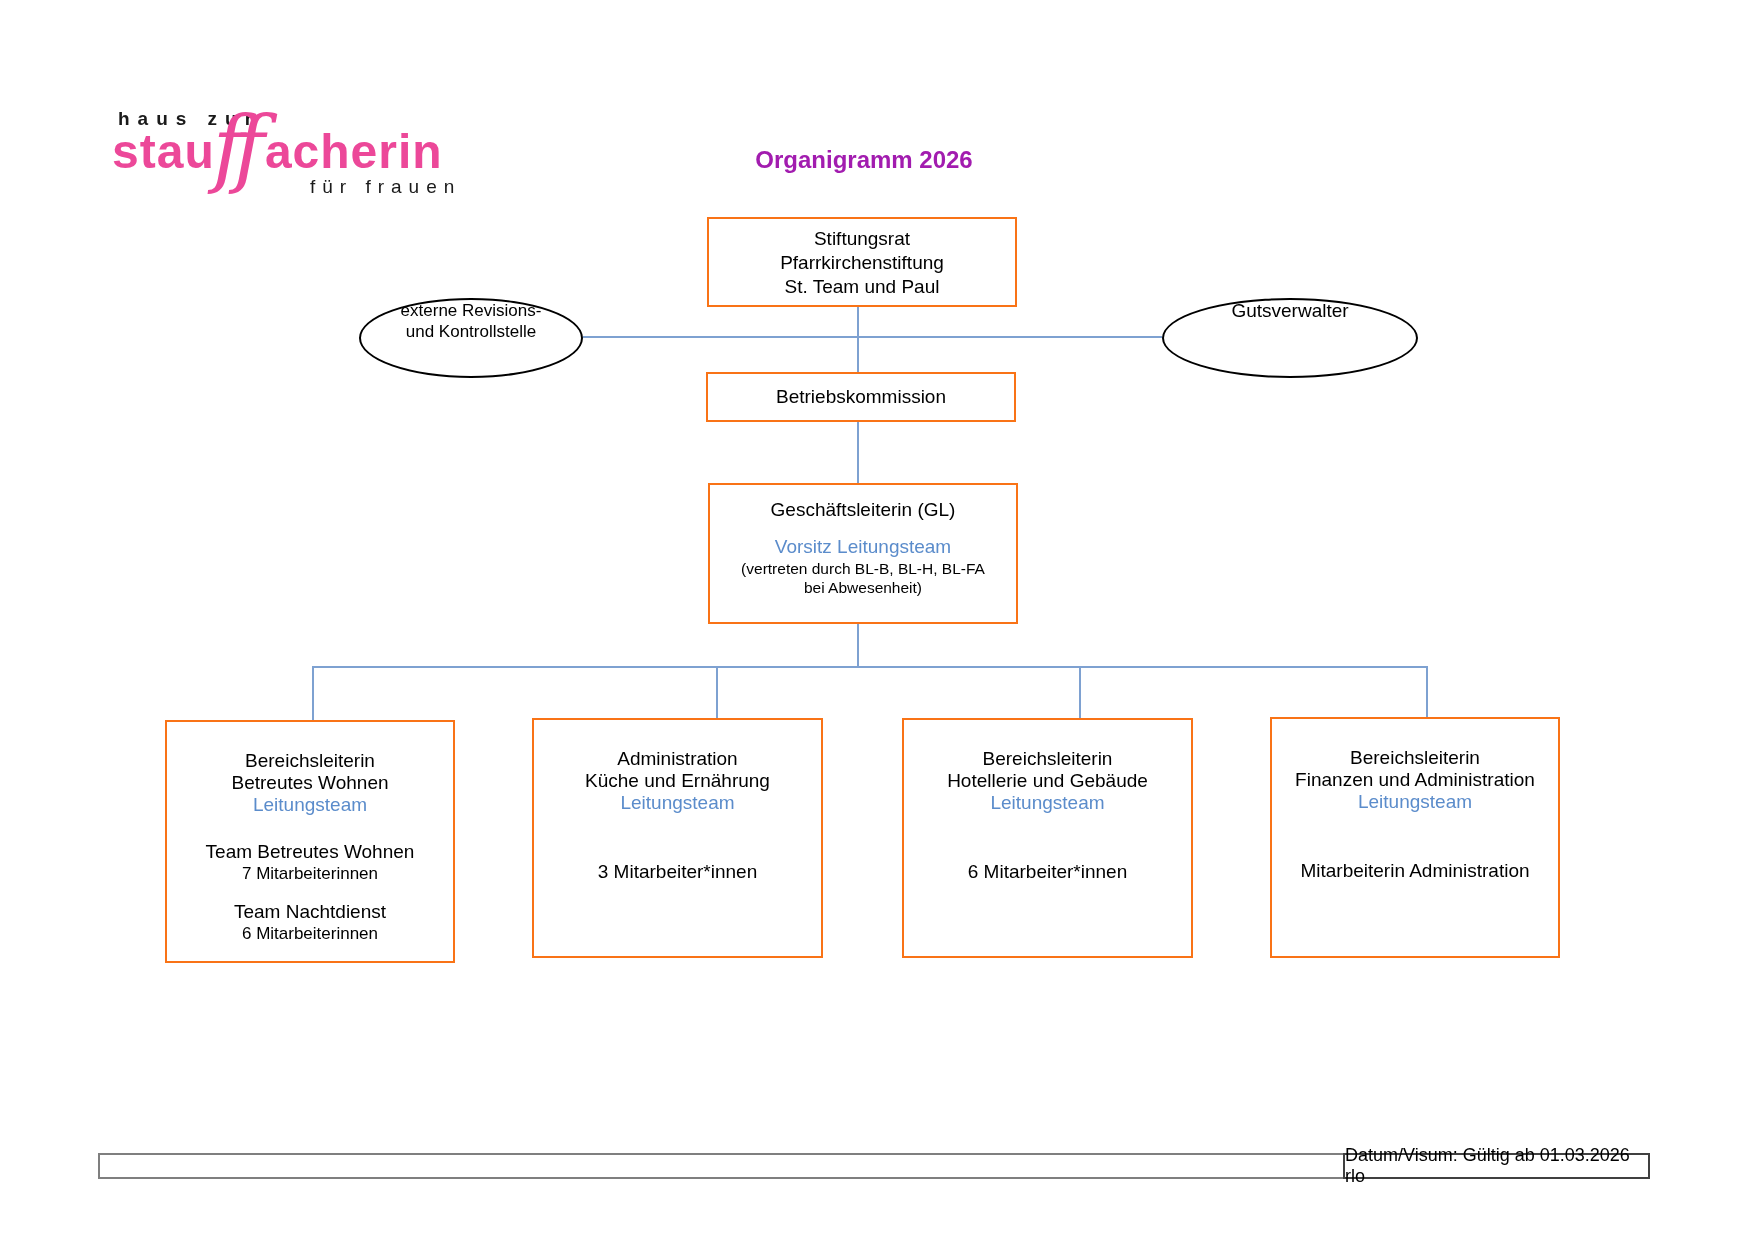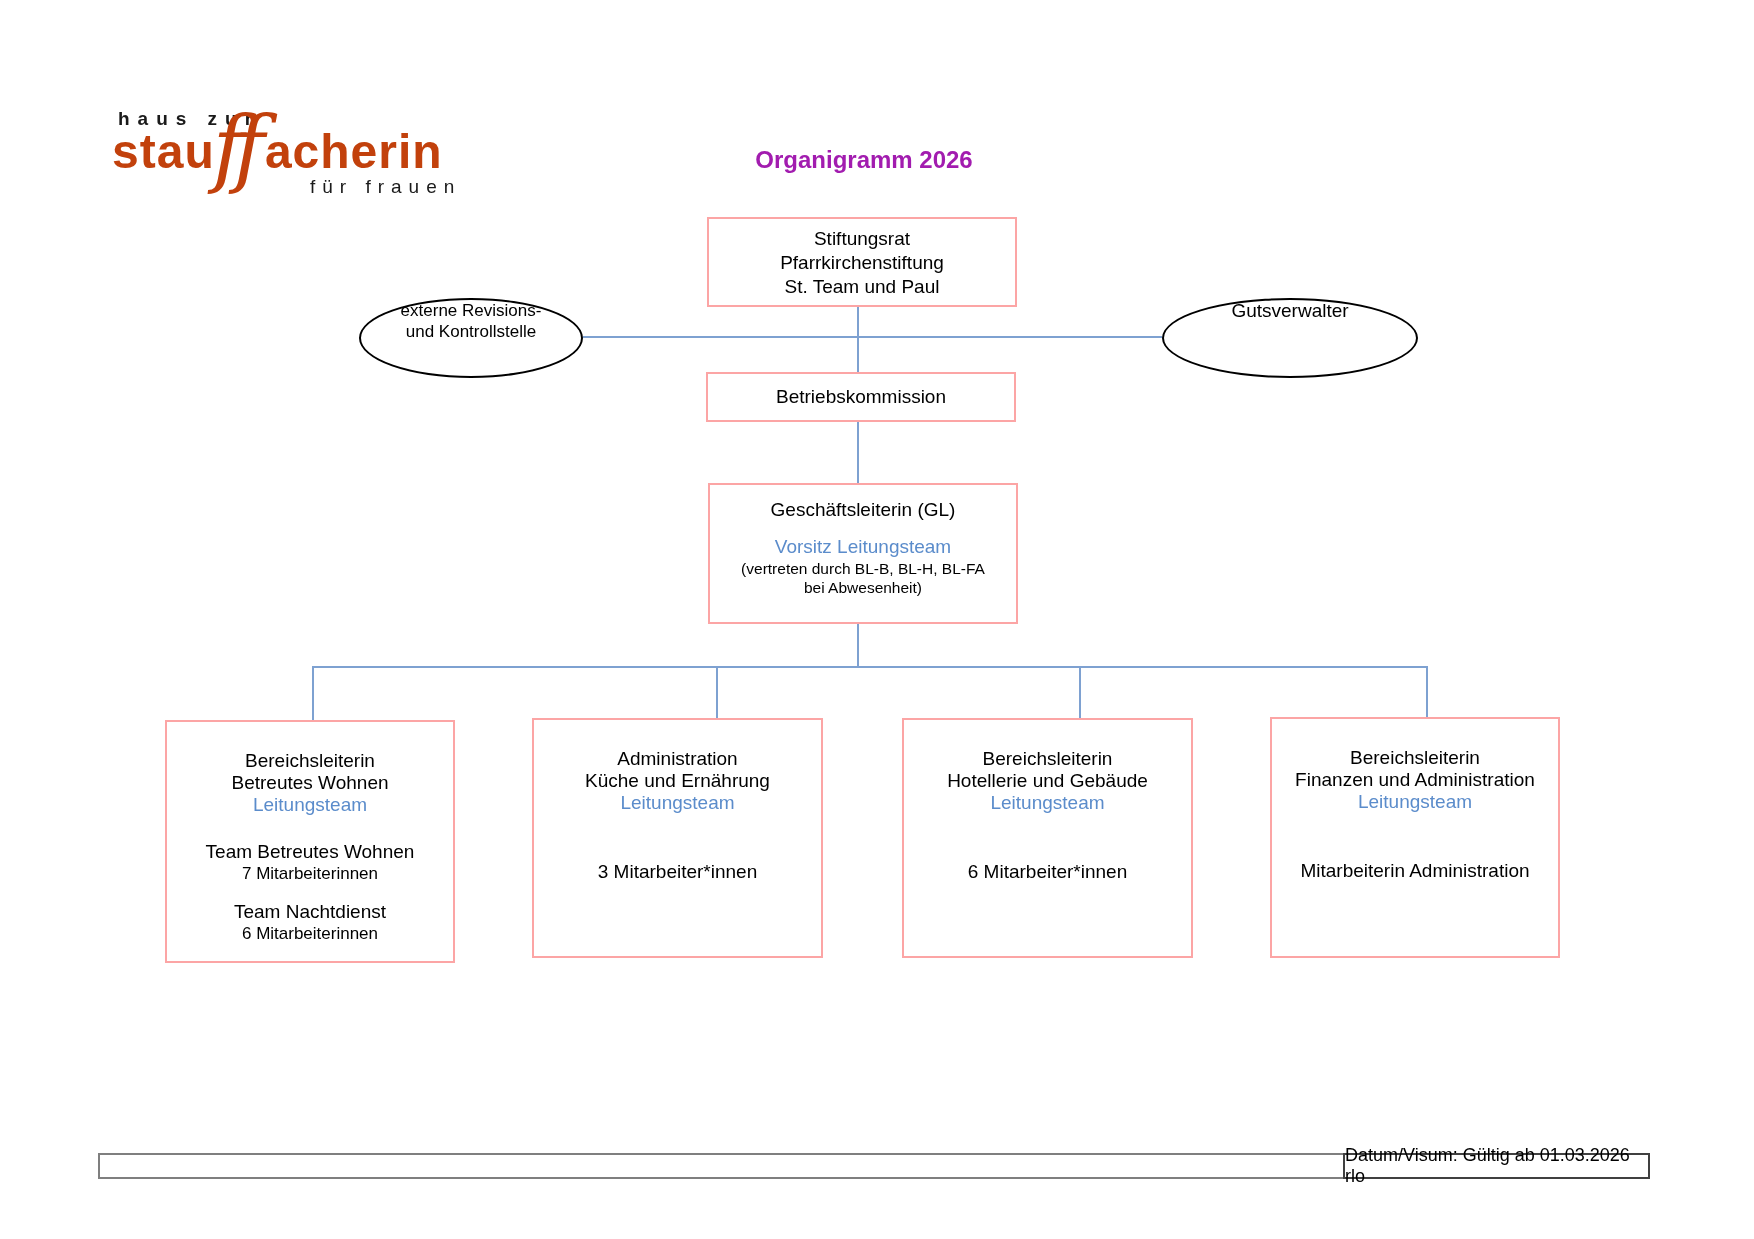--- a/index.html
+++ b/index.html
@@ -16,21 +16,21 @@
   }
 
   
   .logo { position: absolute; left: 112px; top: 108px; width: 460px; }
   .logo-top {
     font-size: 19px; letter-spacing: 8px; color: #1a1a1a;
     margin-left: 6px; margin-bottom: 0px; font-weight: 700;
   }
   .logo-main {
     display: flex; align-items: baseline;
-    color: #c2410c; font-weight: bold; font-size: 48px; line-height: 44px;
+    color: #ec4899; font-weight: bold; font-size: 48px; line-height: 44px;
     letter-spacing: 1px;
   }
   .logo-ff {
     font-family: "DejaVu Serif", serif;
     font-style: italic; font-weight: normal;
     font-size: 84px; line-height: 0;
     letter-spacing: -10px;
     position: relative; top: 8px; left: -2px;
     margin-right: 8px;
   }
@@ -40,21 +40,21 @@
   }
 
   
   .title {
     position: absolute; left: 614px; top: 146px; width: 500px;
     text-align: center; font-size: 24px; font-weight: bold; color: #a21caf;
   }
 
   
   .box {
-    position: absolute; border: 2px solid #fca5a5; background: #fff;
+    position: absolute; border: 2px solid #f97316; background: #fff;
     text-align: center;
   }
   .ellipse {
     position: absolute; border: 2px solid #000; border-radius: 50%;
     background: #fff; display: flex; flex-direction: column;
     justify-content: flex-start; align-items: center; text-align: center;
   }
   .line { position: absolute; background: #7EA1D1; }
 
   .t19 { font-size: 19px; line-height: 24px; }

